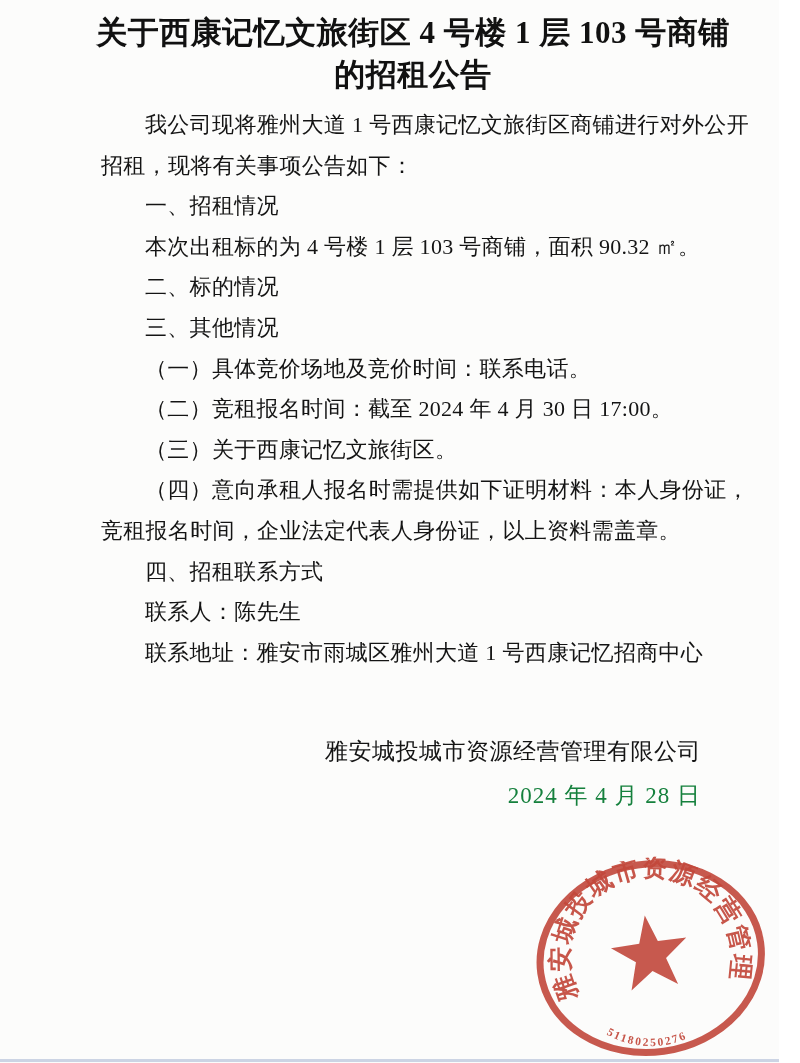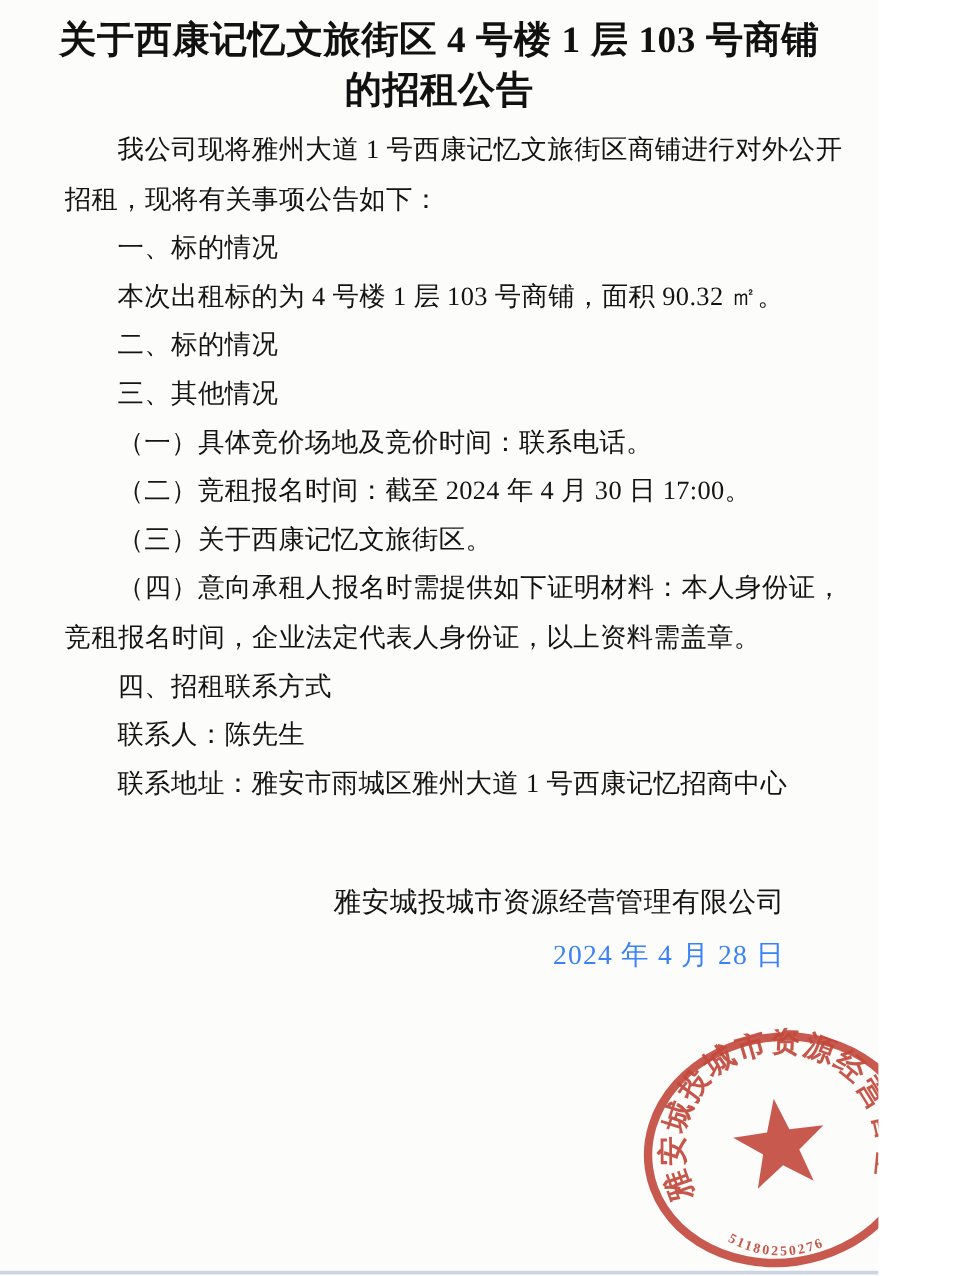--- a/index.html
+++ b/index.html
@@ -7,20 +7,21 @@
     width: 800px; height: 1063px;
     background: #ffffff;
     font-family: "Liberation Serif", "DejaVu Serif", serif;
     color: #1a1a1a;
   }
   .page {
     position: relative;
     width: 732px; height: 1063px;
     background: #fcfcfb;
     overflow: hidden;
+    padding-left: 47px;
   }
   .page-title {
     max-width: 648px;
     margin: 0 auto;
     padding-top: 12px;
     font-size: 31px;
     font-weight: bold;
     line-height: 42px;
     text-align: center;
     letter-spacing: 0.5px;
@@ -45,21 +46,21 @@
   .signature-block .company {
     font-size: 23px;
     line-height: 42px;
     letter-spacing: 0.5px;
     color: #141414;
   }
   .signature-block .date {
     font-size: 23px;
     line-height: 46px;
     letter-spacing: 1px;
-    color: #3b82f6;
+    color: #15803d;
   }
   .seal {
     position: absolute;
     left: 532px;
     top: 858px;
     width: 240px;
     height: 204px;
     transform: rotate(-8deg);
     mix-blend-mode: multiply;
     opacity: 0.92;
@@ -77,21 +78,21 @@
 </style>
 </head>
 <body>
 
 <div class="page">
 
   <h1 class="page-title">关于西康记忆文旅街区 4 号楼 1 层 103 号商铺的招租公告</h1>
 
   <div class="body-text">
     <p>我公司现将雅州大道 1 号西康记忆文旅街区商铺进行对外公开招租，现将有关事项公告如下：</p>
-    <p>一、标的情况</p>
+    <p>一、招租情况</p>
     <p>本次出租标的为 4 号楼 1 层 103 号商铺，面积 90.32 ㎡。</p>
     <p>二、标的情况</p>
     <p>三、其他情况</p>
     <p>（一）具体竞价场地及竞价时间：联系电话。</p>
     <p>（二）竞租报名时间：截至 2024 年 4 月 30 日 17:00。</p>
     <p>（三）关于西康记忆文旅街区。</p>
     <p>（四）意向承租人报名时需提供如下证明材料：本人身份证，竞租报名时间，企业法定代表人身份证，以上资料需盖章。</p>
     <p>四、招租联系方式</p>
     <p>联系人：陈先生</p>
     <p>联系地址：雅安市雨城区雅州大道 1 号西康记忆招商中心</p>

